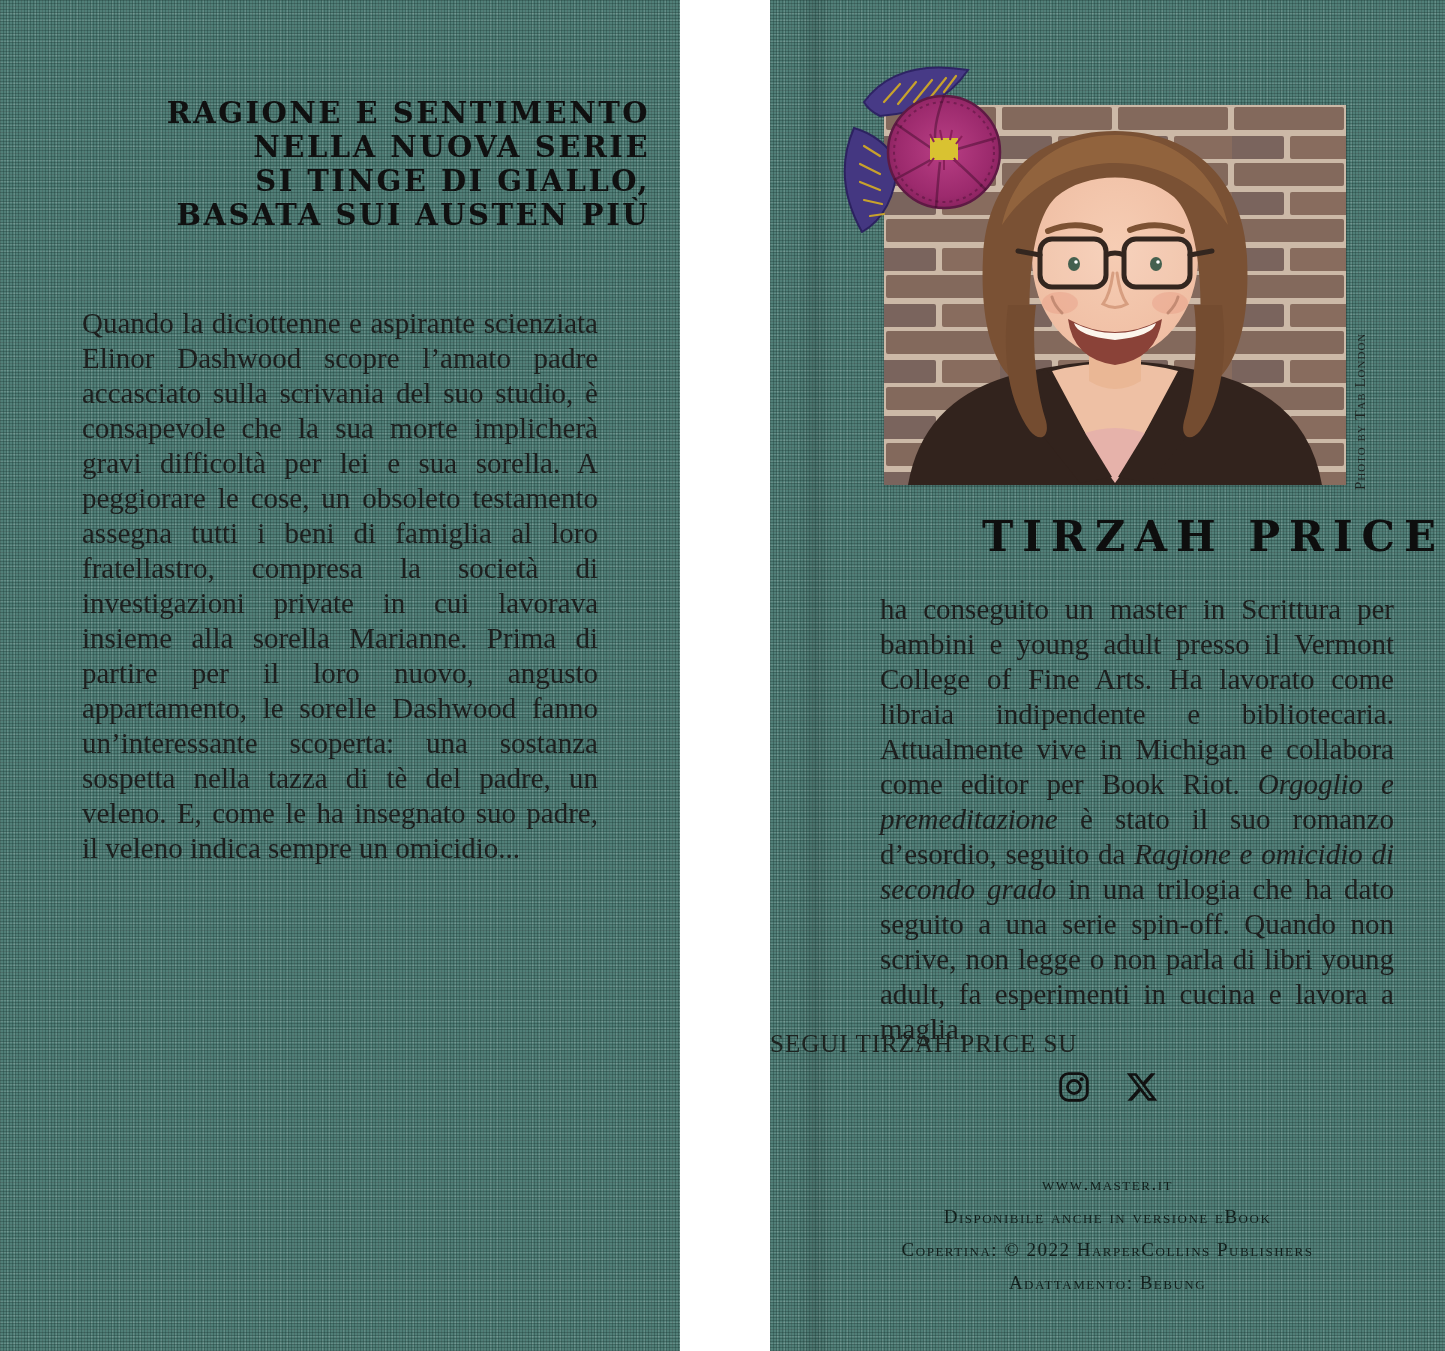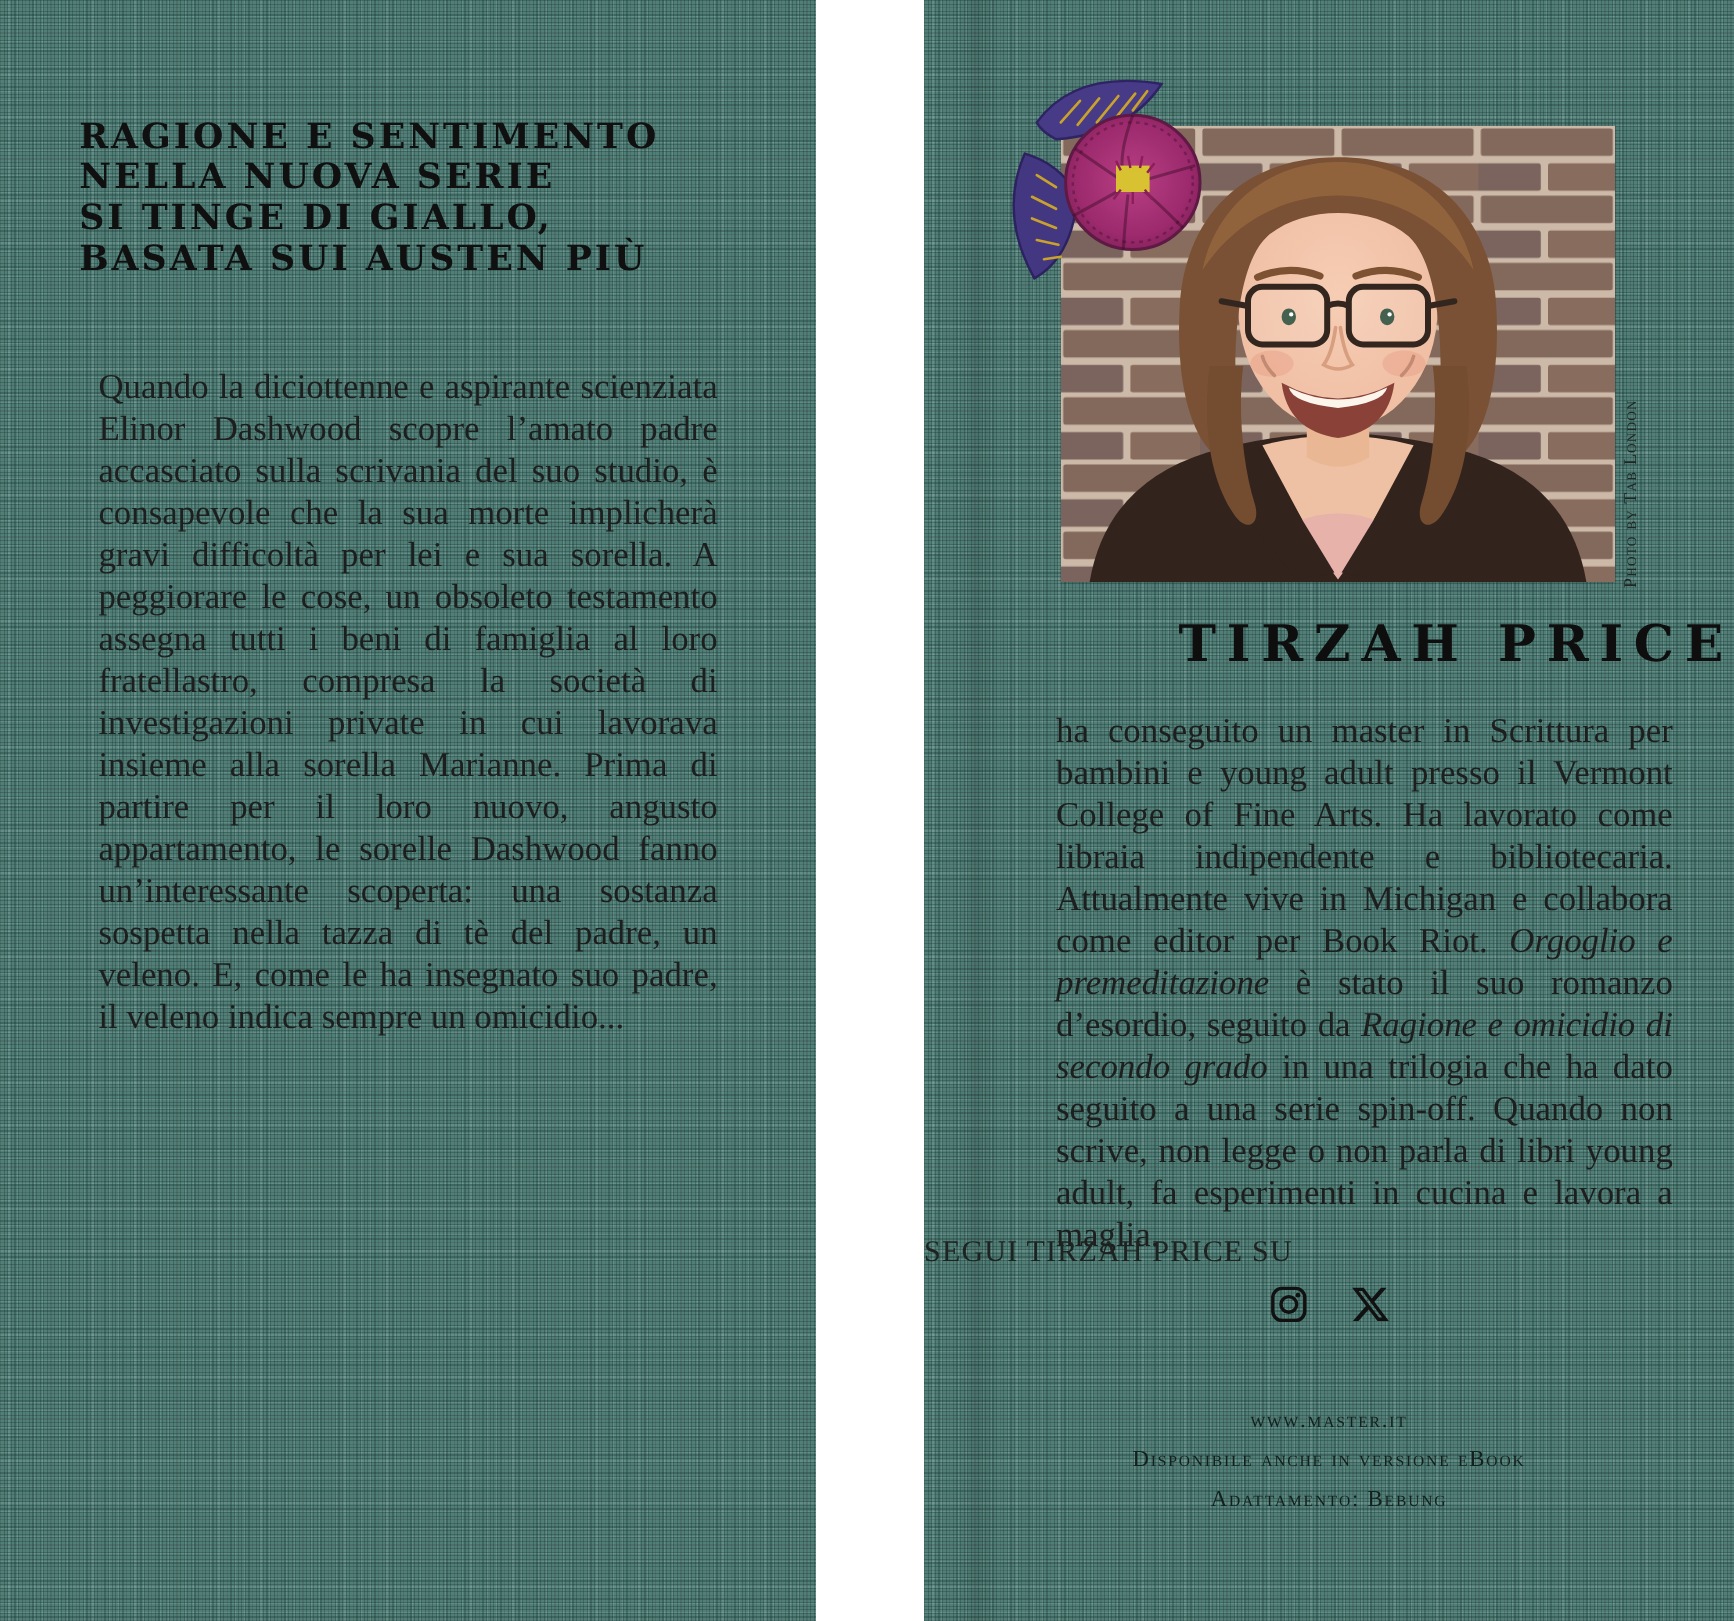--- a/index.html
+++ b/index.html
@@ -12,23 +12,23 @@
       repeating-linear-gradient(90deg, rgba(16,42,38,.28) 0 1px, transparent 1px 3px),
       repeating-linear-gradient(0deg,  rgba(16,42,38,.28) 0 1px, transparent 1px 3px),
       repeating-linear-gradient(90deg, rgba(255,255,255,.10) 0 1px, transparent 1px 7px),
       repeating-linear-gradient(0deg,  rgba(255,255,255,.10) 0 1px, transparent 1px 7px);}
   .flap-left{left:0;width:680px;}
   .flap-right{left:770px;width:675px;}
   .crease{position:absolute;top:0;left:28px;width:34px;height:100%;
           background:linear-gradient(90deg, rgba(0,0,0,0) 0%, rgba(0,0,0,.10) 50%, rgba(0,0,0,0) 100%);}
 
   
-  .headline{position:absolute;left:30px;top:96px;width:620px;text-align:left;
+  .headline{position:absolute;left:30px;top:96px;width:620px;text-align:right;
             font-family:"DejaVu Serif", serif;font-weight:bold;font-size:29px;line-height:34px;
-            letter-spacing:2.5px;color:#101010;padding-left:36px;}
+            letter-spacing:2.5px;color:#101010;}
   .headline div{white-space:nowrap;}
   .bodytext{position:absolute;font-size:29px;line-height:35px;text-align:justify;color:#1d1f1e;}
   .bodytext.left{left:82px;top:306px;width:516px;}
   .bodytext.right{left:880px;top:592px;width:514px;}
   .bodytext .it{font-style:italic;}
 
   
   .flower{position:absolute;left:836px;top:50px;width:182px;height:194px;}
   .photo{position:absolute;left:884px;top:105px;width:462px;height:380px;
          box-shadow:0 0 3px rgba(0,0,0,.35);}
@@ -190,16 +190,17 @@
     <span class="icon">
       <svg width="34" height="34" viewBox="0 0 24 24" xmlns="http://www.w3.org/2000/svg">
         <path d="M18.244 2.25h3.308l-7.227 8.26 8.502 11.24h-6.657l-5.214-6.817L4.99 21.75H1.68l7.73-8.835L1.254 2.25H8.08l4.713 6.231 5.451-6.231zm-1.161 17.52h1.833L7.084 4.126H5.117l11.966 15.644z" fill="#111"></path>
       </svg>
     </span>
   </div>
 
   <div class="footer" id="footer">
       <div>www.master.it</div>
       <div>Disponibile anche in versione eBook</div>
+      <div>Copertina: © 2022 HarperCollins Publishers</div>
       <div>Adattamento: Bebung</div>
     </div>
 
 </div>
 
 </body></html>

